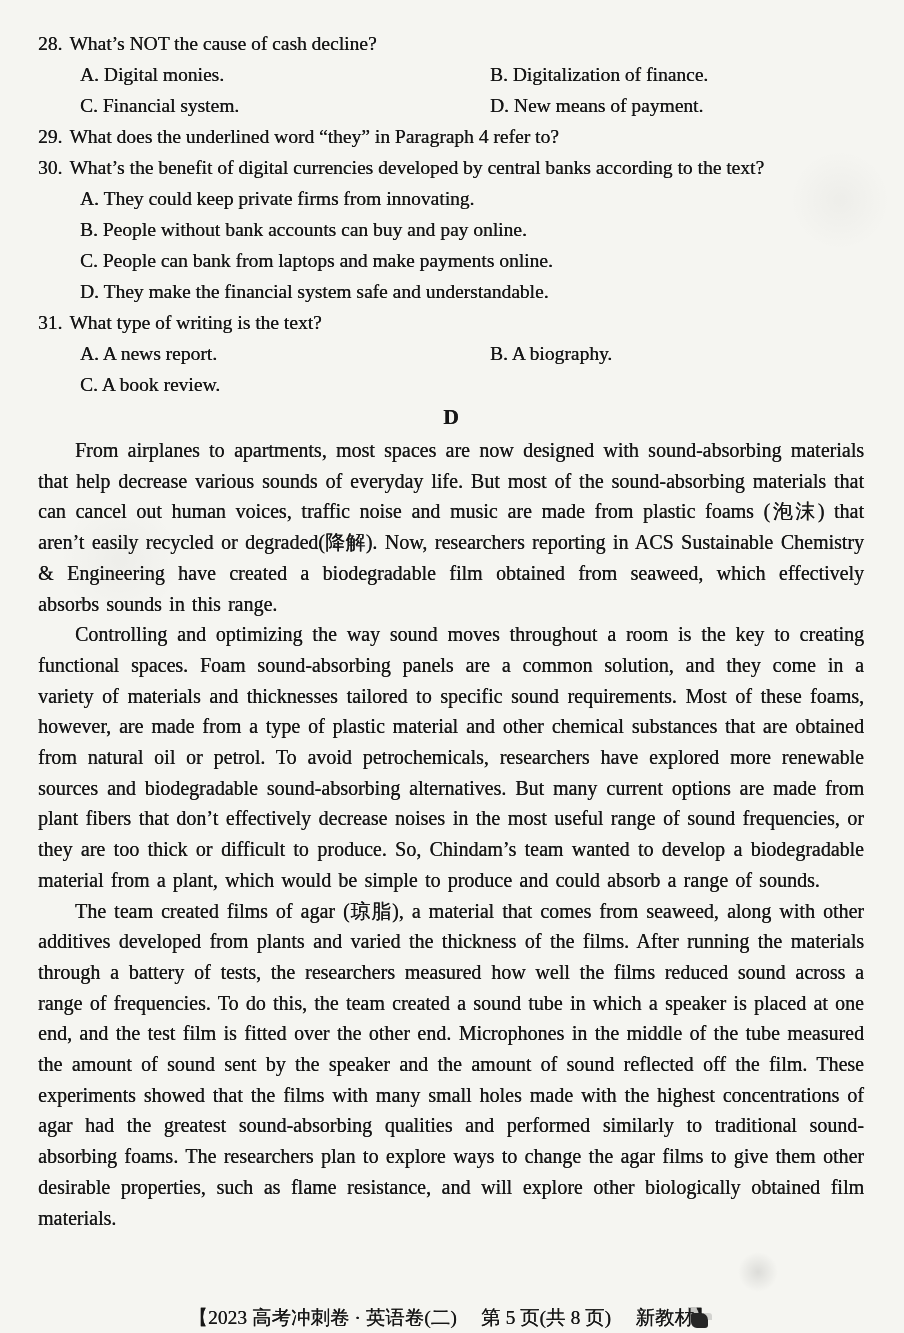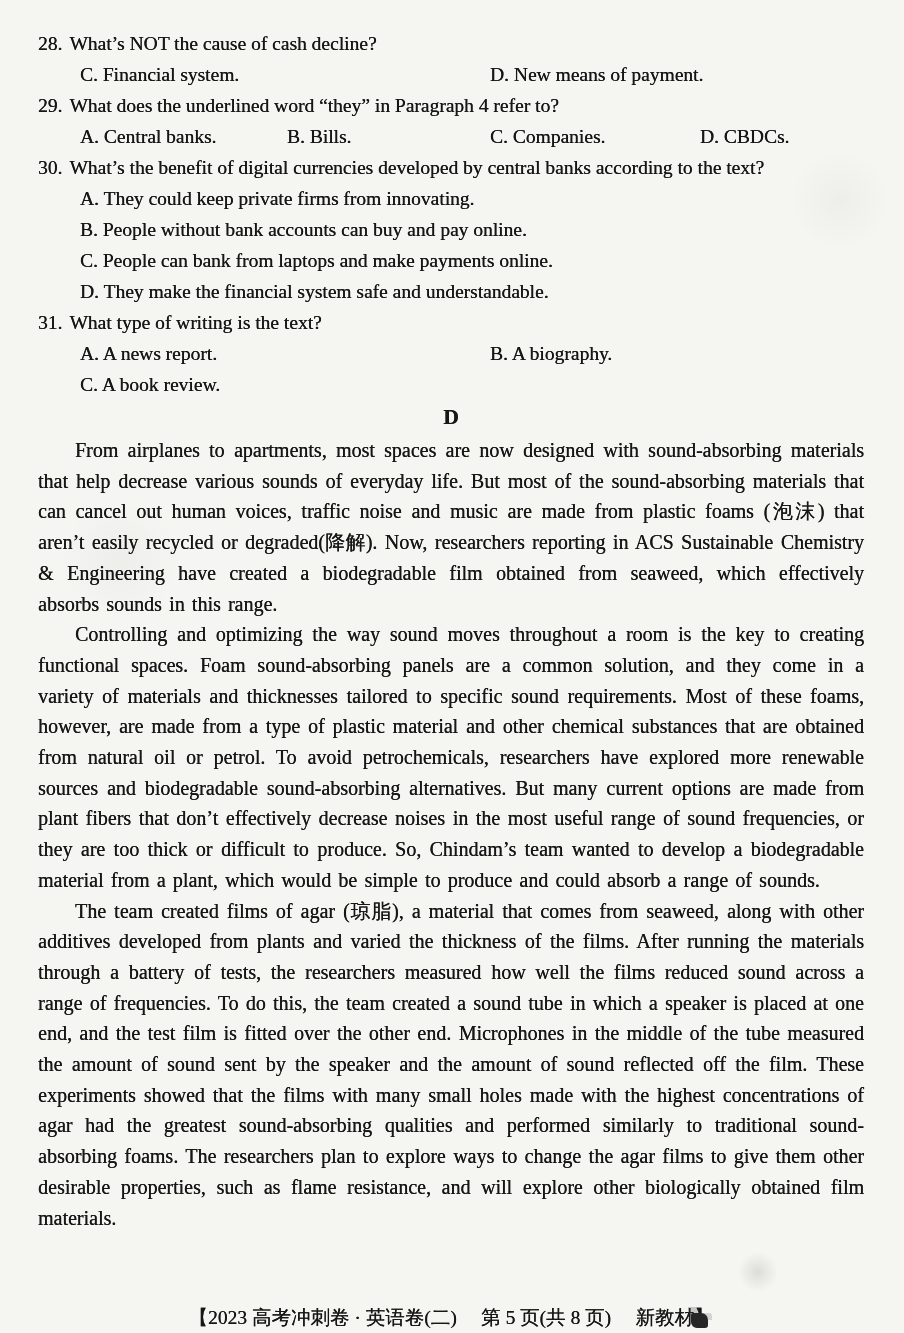--- a/index.html
+++ b/index.html
@@ -66,34 +66,32 @@
 
 <div class="page">
 
   <section class="questions">
 
     <div class="question">
       <div class="q-head">
         <span class="q-num">28.</span><span class="q-text">What’s NOT the cause of cash decline?</span>
       </div>
       <div class="opt-row two-col">
+        <span class="opt">A. Digital monies.</span>
+        <span class="opt">B. Digitalization of finance.</span>
+      </div>
+      <div class="opt-row two-col">
         <span class="opt">C. Financial system.</span>
         <span class="opt">D. New means of payment.</span>
       </div>
     </div>
 
     <div class="question">
       <div class="q-head">
         <span class="q-num">29.</span><span class="q-text">What does the underlined word “they” in Paragraph 4 refer to?</span>
-      </div>
-      <div class="opt-row four-col">
-        <span class="opt">A. Central banks.</span>
-        <span class="opt">B. Bills.</span>
-        <span class="opt">C. Companies.</span>
-        <span class="opt">D. CBDCs.</span>
       </div>
     </div>
 
     <div class="question">
       <div class="q-head">
         <span class="q-num">30.</span><span class="q-text">What’s the benefit of digital currencies developed by central banks according to the text?</span>
       </div>
       <div class="opt-row">
         <span class="opt">A. They could keep private firms from innovating.</span>
       </div>

